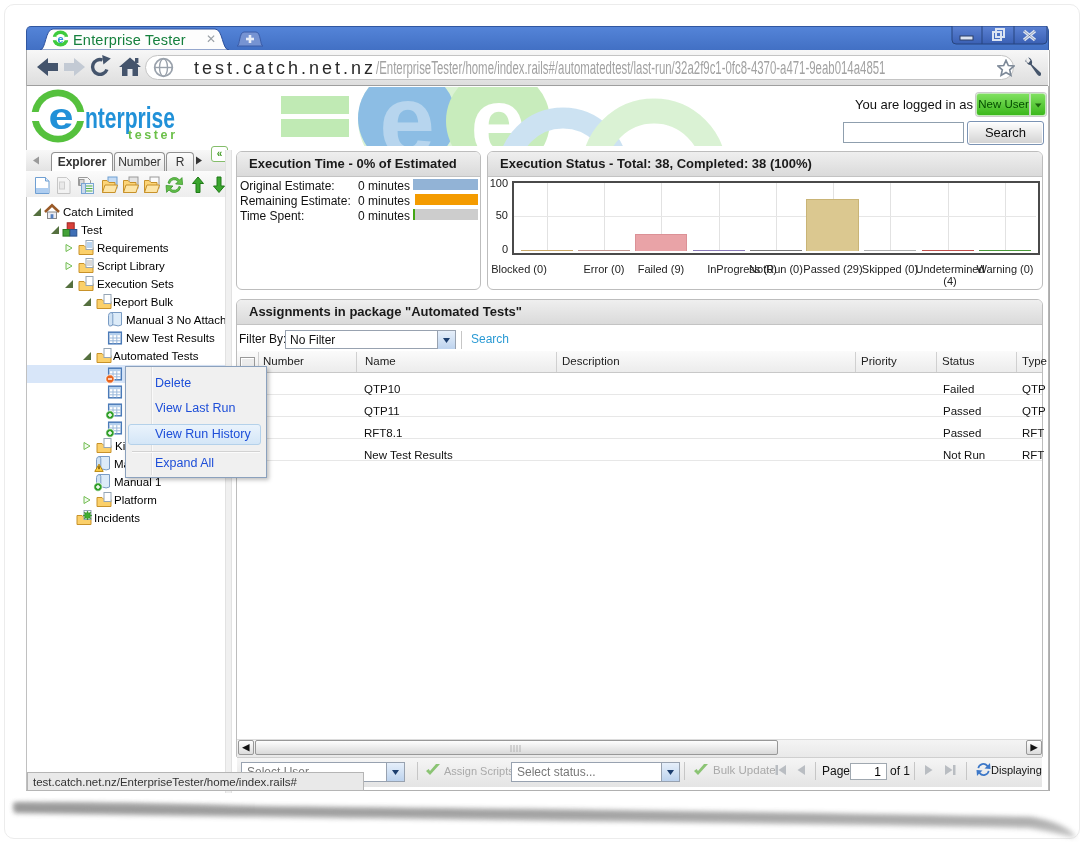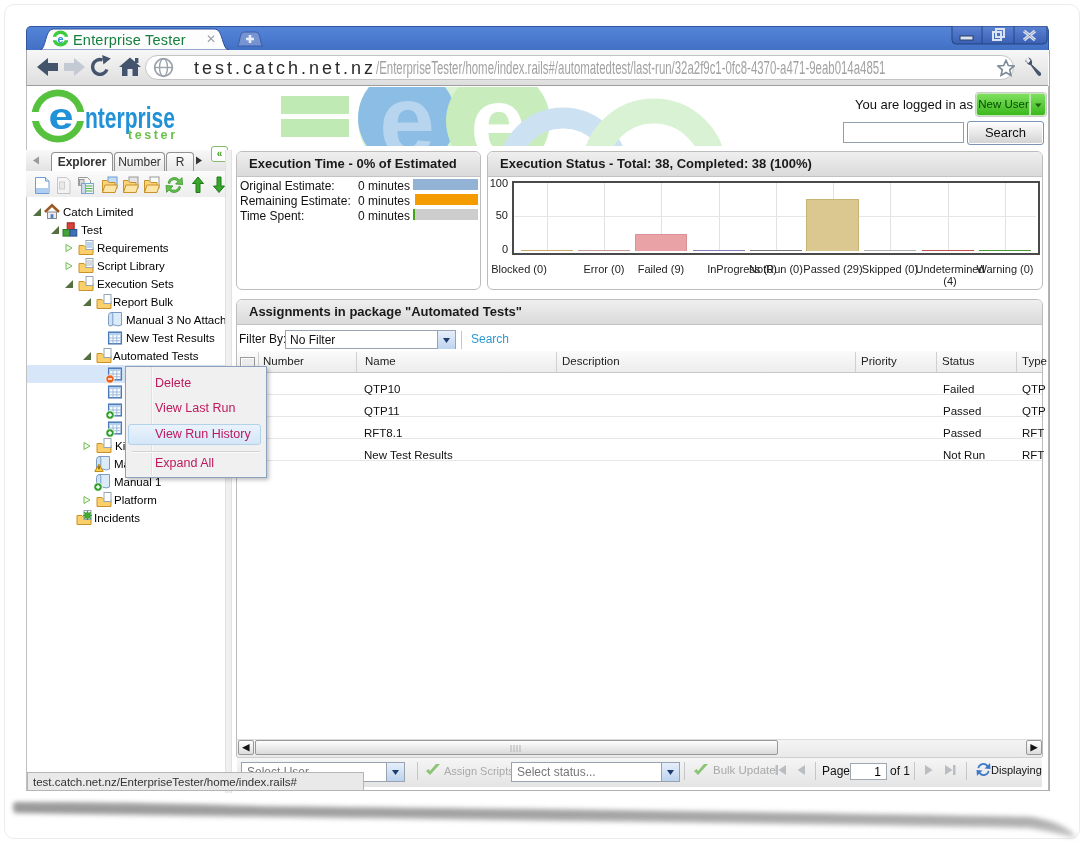--- a/index.html
+++ b/index.html
@@ -72,21 +72,21 @@
 #hscroll{left:237px;top:739px;width:805px;height:17px;background:linear-gradient(#f4f4f4,#e9e9e9);border-top:1px solid #dcdcdc;}
 .sbtn{position:absolute;width:16px;height:15px;background:linear-gradient(#fefefe,#dcdcdc);border:1px solid #989898;border-radius:2px;box-sizing:border-box;text-align:center;font-size:9px;line-height:13px;color:#111;font-weight:bold;}
 #sthumb{left:255px;top:740px;width:523px;height:15px;background:linear-gradient(#fefefe,#d9d9d9);border:1px solid #989898;border-radius:2px;box-sizing:border-box;}
 
 #btoolbar{left:237px;top:757px;width:805px;height:29px;background:linear-gradient(#f5f5f5,#e4e4e4);border-top:1px solid #cfcfcf;}
 .combo{position:absolute;height:20px;border:1px solid #98a2b0;background:#fff;font-size:12px;color:#777;line-height:18px;padding-left:5px;box-sizing:border-box;}
 .greyt{position:absolute;font-size:11.5px;color:#a9a9a9;}
 .sep{position:absolute;top:762px;width:1px;height:18px;background:#c6c6c6;}
 
 #cmenu{left:125px;top:366px;width:140px;height:110px;background:#f0f0f0;border:1px solid #8ba1bd;box-shadow:2px 2px 4px rgba(0,0,0,.25);}
-.mi{position:absolute;left:155px;font-size:12.5px;color:#be185d;}
+.mi{position:absolute;left:155px;font-size:12.5px;color:#1d4ed8;}
 #mihl{left:128px;top:424px;width:133px;height:21px;background:linear-gradient(#eaf3fc,#d4e6f7);border:1px solid #b4d1ea;border-radius:3px;box-sizing:border-box;}
 
 #tooltip{left:27px;top:772px;width:337px;height:19px;background:#e9e9e9;border:1px solid #b5b5b5;box-sizing:border-box;
  font-size:11.5px;color:#333;line-height:19px;padding-left:5px;white-space:nowrap;overflow:hidden;}
 </style>
 </head>
 <body>
 <div class="abs" id="frame"></div>
 <svg class="abs" id="botshadow" width="1084" height="53" style="left:0;top:790px">
  <defs>

